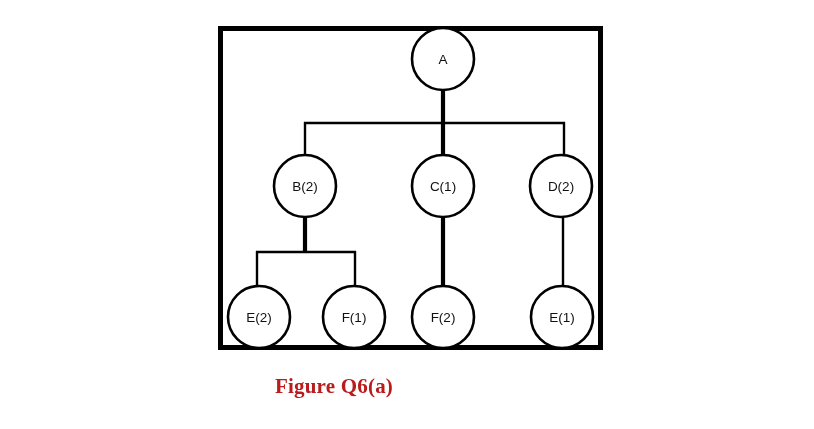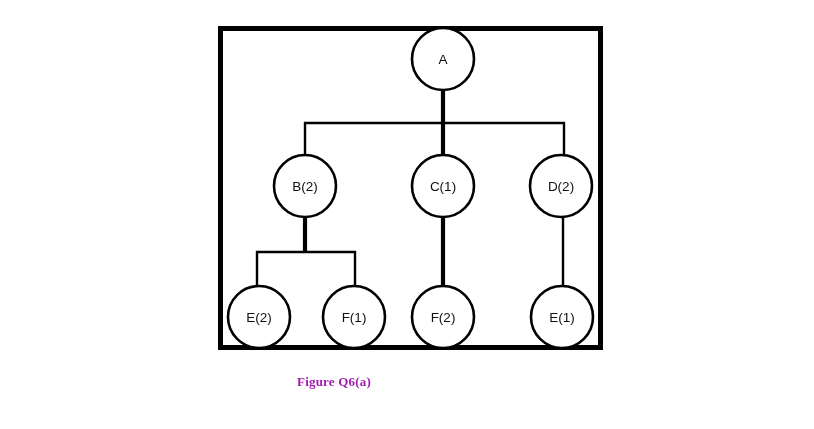--- a/index.html
+++ b/index.html
@@ -59,22 +59,22 @@
     stroke-width: 5;
   }
   #figure-caption {
     position: absolute;
     left: 0;
     top: 374px;
     width: 668px;
     text-align: center;
     font-family: "Liberation Serif", serif;
     font-weight: bold;
-    font-size: 13px;
-    color: #a21caf;
+    font-size: 21px;
+    color: #b91c1c;
     letter-spacing: 0.2px;
   }
 </style>
 </head>
 <body>
 
 <div id="figure-root">
 
   <svg id="tree-svg" viewBox="0 0 814 360">
 

